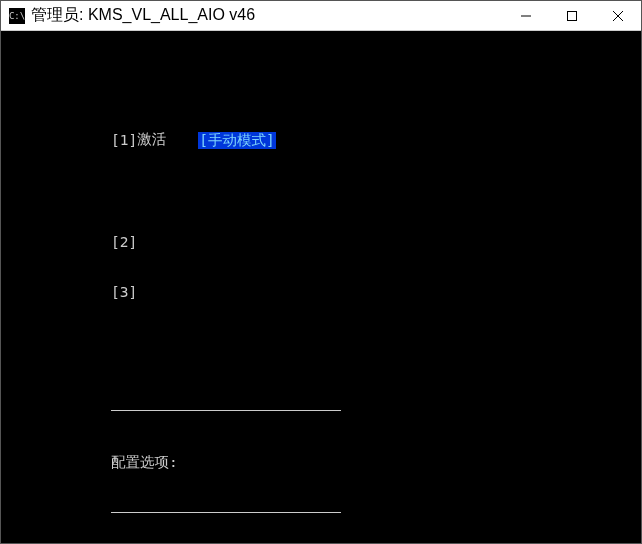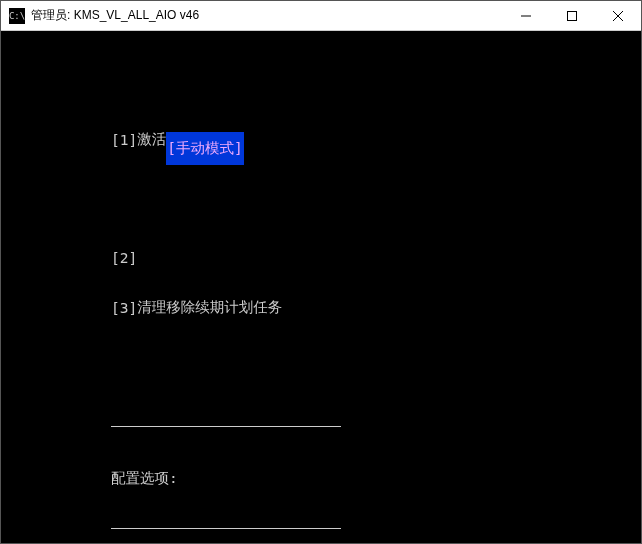--- a/index.html
+++ b/index.html
@@ -26,21 +26,21 @@
       background: #000;
       display: inline-flex;
       align-items: center;
       justify-content: center;
       font-size: 9px;
       color: #ccc;
       font-family: monospace;
     }
     .title-text {
       flex: 1;
-      font-size: 12px;
+      font-size: 16px;
       color: #000;
       font-family: "Microsoft YaHei", sans-serif;
     }
     .win-controls {
       display: flex;
       height: 100%;
     }
     .win-btn {
       width: 46px;
       height: 100%;
@@ -63,22 +63,23 @@
     .row {
       padding-left: 110px;
       display: flex;
     }
     .row.indent2 { }
     .gap { height: 17px; }
     .key { display: inline-block; }
     .label { display: inline-block; font-family: Liberation Mono, monospace; }
     .highlight {
       background: #0037da;
-      color: #f0abfc;
-      padding: 8px 1px;
+      color: #7dd3fc;
+      padding: 0 1px;
+      margin-left: 32px;
     }
     .rule {
       display:inline-block;
       border-bottom:1px solid #ccc;
       height: 8px;
       vertical-align: top;
     }
     .rule-left { width: 230px; margin-left: 110px; }
   </style>
 </head>
@@ -105,21 +106,21 @@
         </svg>
     </div>
   </div>
 </div>
 
 <div class="terminal">
 
   <div class="row"><span class="key">[1]</span> <span class="label">激活</span><span class="highlight">[手动模式]</span></div>
   <div class="gap"></div>
   <div class="row"><span class="key">[2]</span> </div>
-  <div class="row"><span class="key">[3]</span> <span class="label">清理移除续期计划任务</span></div>
+  <div class="row"><span class="key">[3]</span> </div>
 
   <div class="gap"></div>
   <div><span class="rule rule-left"></span></div>
   <div class="row indent2"><span>配置选项:</span></div>
   <div><span class="rule rule-left"></span></div>
   
 
   
   
   

